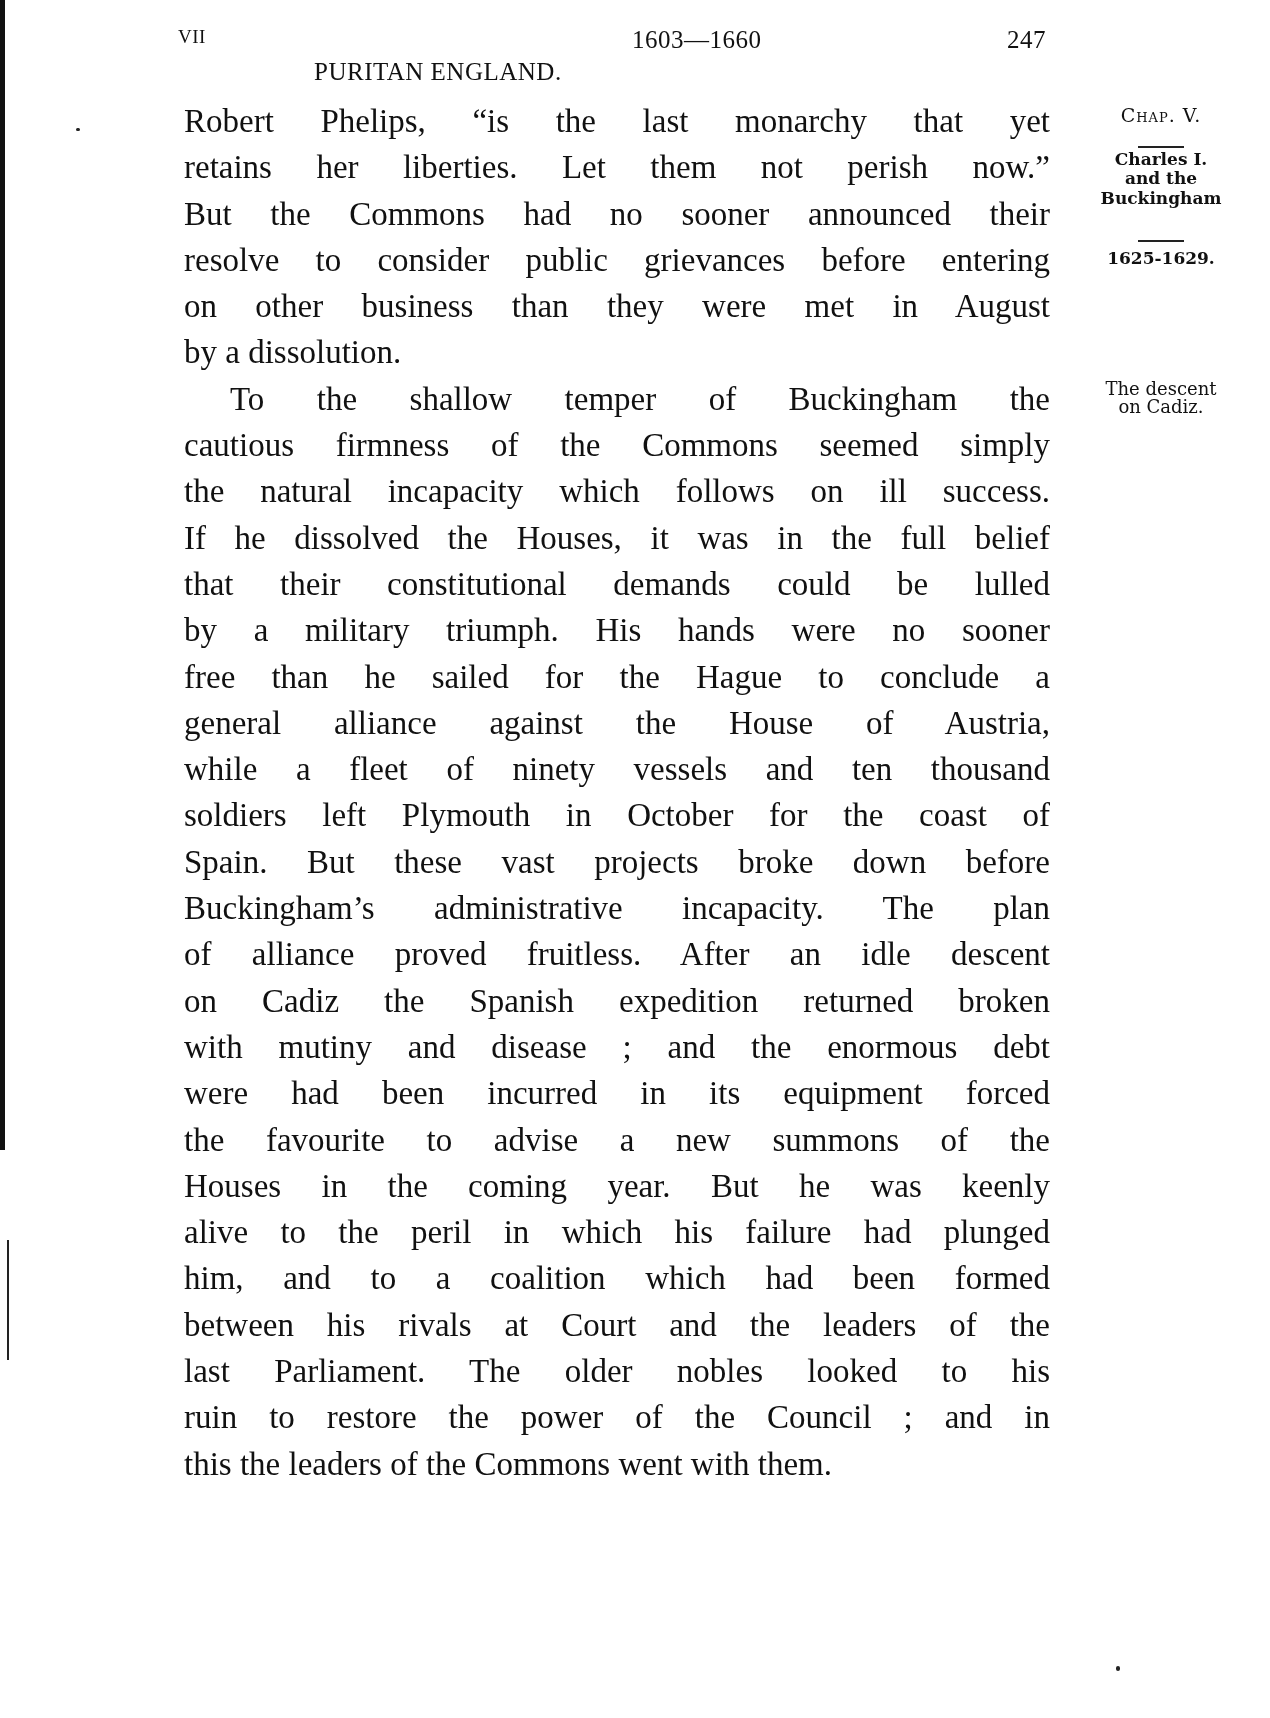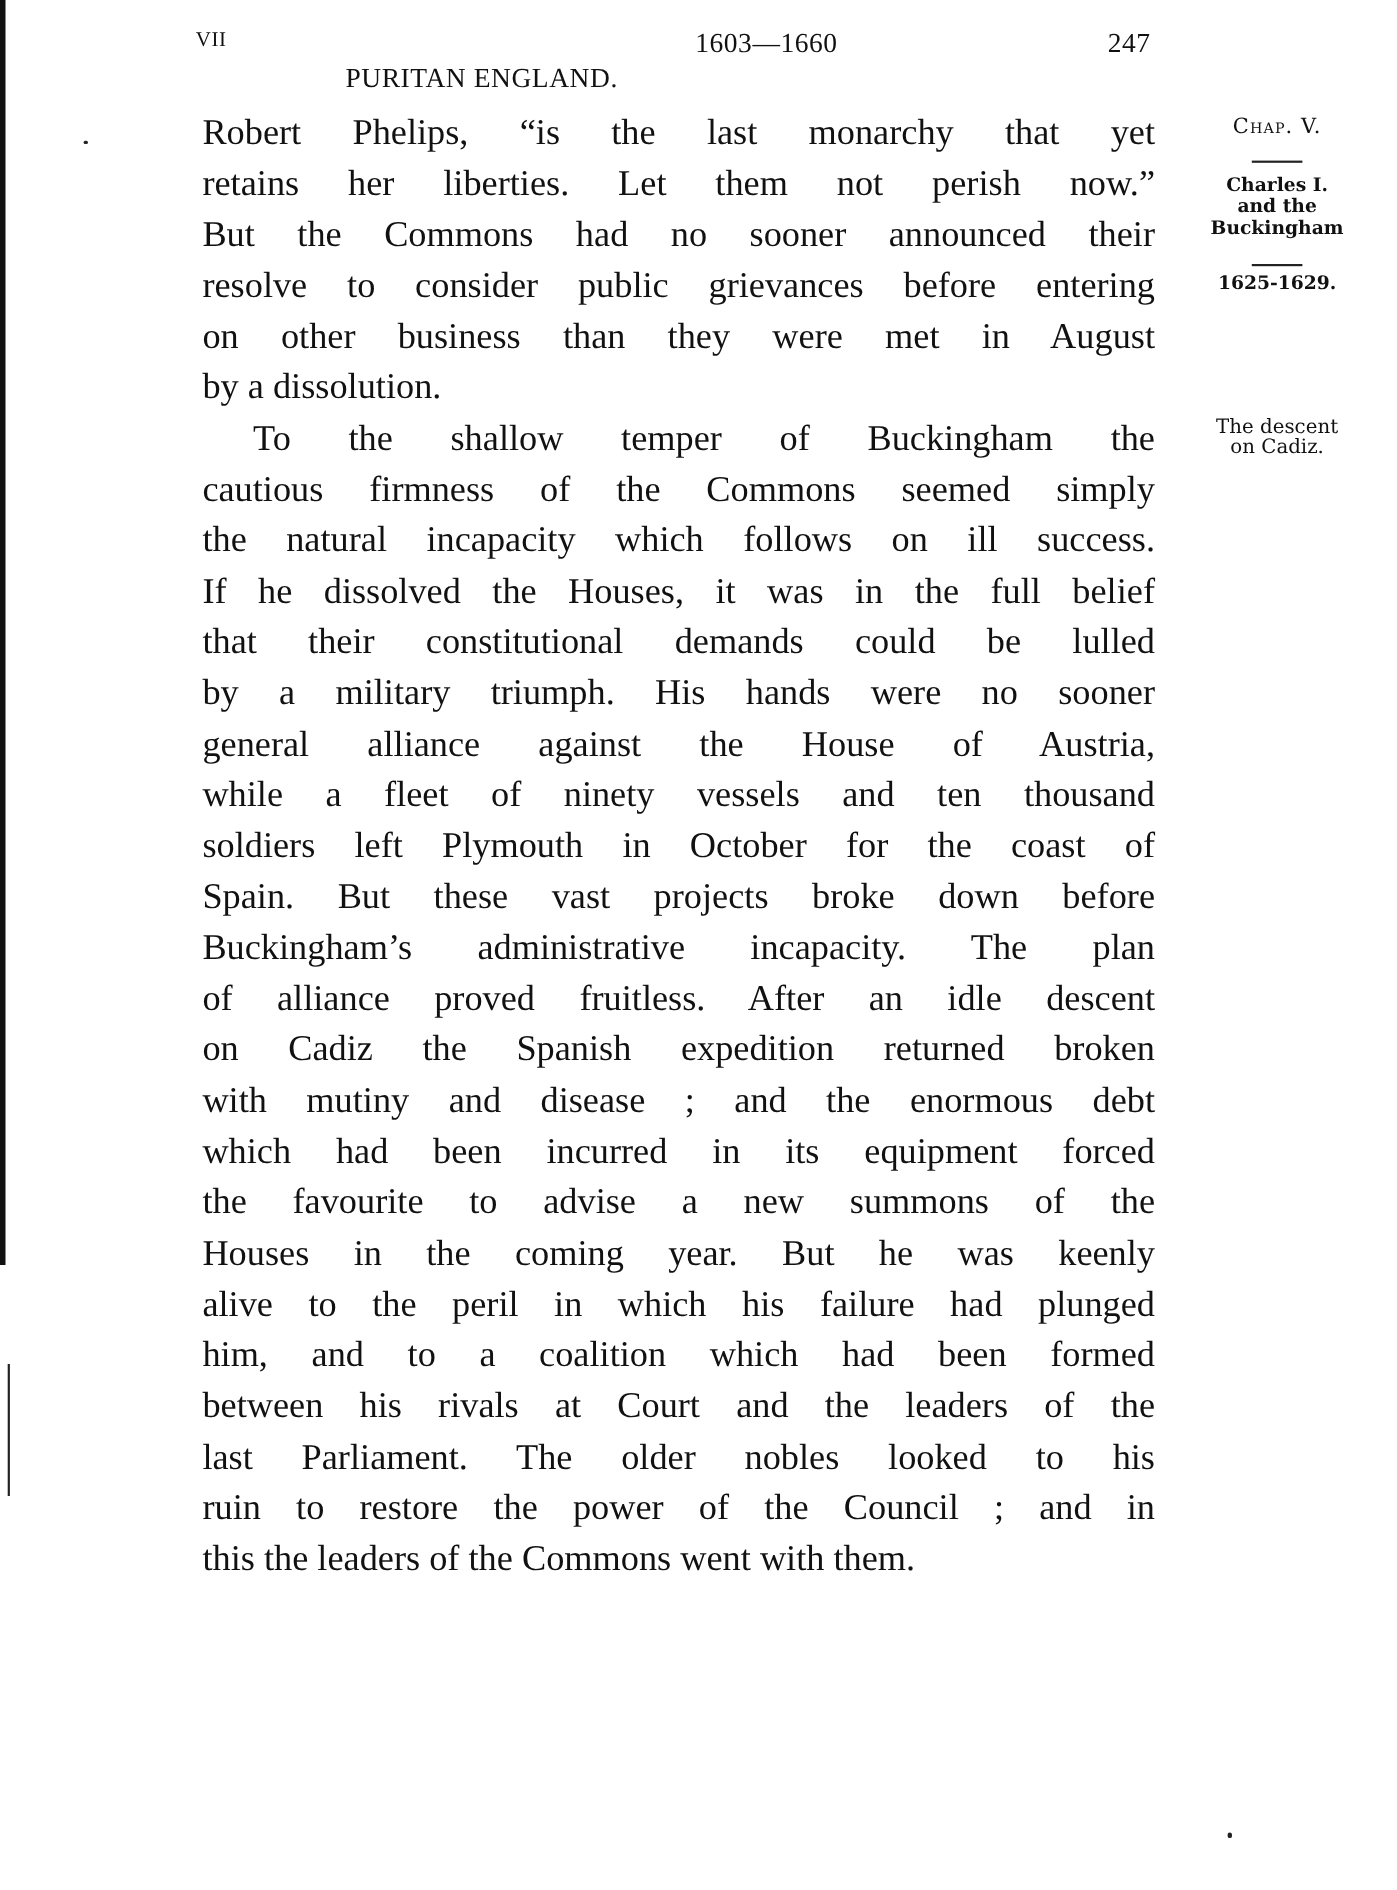--- a/index.html
+++ b/index.html
@@ -14,21 +14,21 @@
     .h-title { left: 136px; margin-top: 32px; }
     .h-dates { left: 454px; }
     .h-page { right: 4px; margin-left: 44px; }
     .body-text { position: absolute; left: 184px; top: 98px; width: 866px; font-size: 33px; line-height: 46.3px; }
     .line { display: block; text-align: justify; text-align-last: justify; white-space: nowrap; height: 46.3px; }
     .line.last { text-align-last: left; }
     .line.indent { padding-left: 46px; }
     .margin { position: absolute; left: 1055px; width: 212px; text-align: center; font-family: "DejaVu Serif", serif; }
     .m-chap { top: 104px; font-size: 19px; font-variant: small-caps; letter-spacing: 1px; }
     .m-rule1 { position: absolute; top: 146px; left: 1138px; width: 46px; height: 2px; background: #222; }
-    .m-title { top: 158px; font-size: 17px; font-weight: bold; line-height: 17px; }
+    .m-title { top: 148px; font-size: 17px; font-weight: bold; line-height: 17px; }
     .m-rule2 { position: absolute; top: 240px; left: 1138px; width: 46px; height: 2px; background: #222; }
     .m-years { top: 248px; font-size: 17px; font-weight: bold; }
     .m-desc { top: 380px; font-size: 18px; line-height: 18px; }
   </style>
 </head>
 <body>
 
 <div class="scan-edge"></div>
 <div class="scan-edge2"></div>
 <div class="speck"></div>
@@ -47,29 +47,30 @@
   <span class="line">But the Commons had no sooner announced their</span>
   <span class="line">resolve to consider public grievances before entering</span>
   <span class="line">on other business than they were met in August</span>
   <span class="line last">by a dissolution.</span>
   <span class="line indent">To the shallow temper of Buckingham the</span>
   <span class="line">cautious firmness of the Commons seemed simply</span>
   <span class="line">the natural incapacity which follows on ill success.</span>
   <span class="line">If he dissolved the Houses, it was in the full belief</span>
   <span class="line">that their constitutional demands could be lulled</span>
   <span class="line">by a military triumph.  His hands were no sooner</span>
+  <span class="line">free than he sailed for the Hague to conclude a</span>
   <span class="line">general alliance against the House of Austria,</span>
   <span class="line">while a fleet of ninety vessels and ten thousand</span>
   <span class="line">soldiers left Plymouth in October for the coast of</span>
   <span class="line">Spain.  But these vast projects broke down before</span>
   <span class="line">Buckingham’s administrative incapacity.  The plan</span>
   <span class="line">of alliance proved fruitless.  After an idle descent</span>
   <span class="line">on Cadiz the Spanish expedition returned broken</span>
   <span class="line">with mutiny and disease ; and the enormous debt</span>
-  <span class="line">which had been incurred in its equipment forced</span>
+  <span class="line">were had been incurred in its equipment forced</span>
   <span class="line">the favourite to advise a new summons of the</span>
   <span class="line">Houses in the coming year.  But he was keenly</span>
   <span class="line">alive to the peril in which his failure had plunged</span>
   <span class="line">him, and to a coalition which had been formed</span>
   <span class="line">between his rivals at Court and the leaders of the</span>
   <span class="line">last Parliament.  The older nobles looked to his</span>
   <span class="line">ruin to restore the power of the Council ; and in</span>
   <span class="line last">this the leaders of the Commons went with them.</span>
 </div>
 

